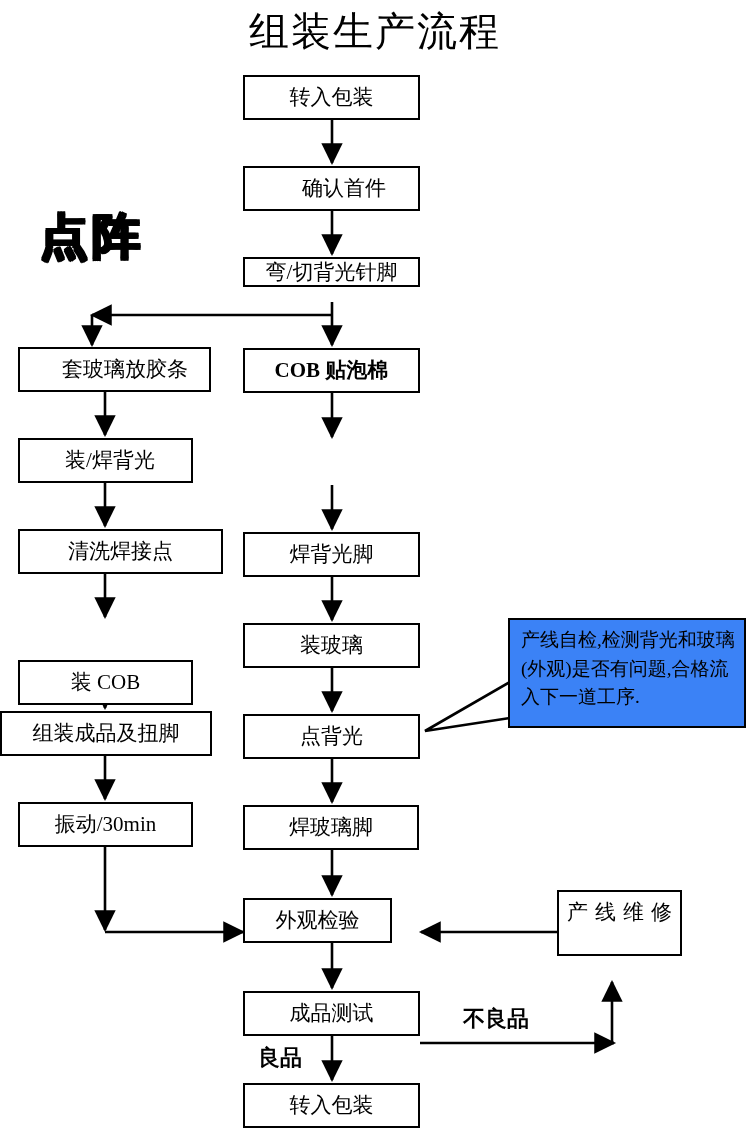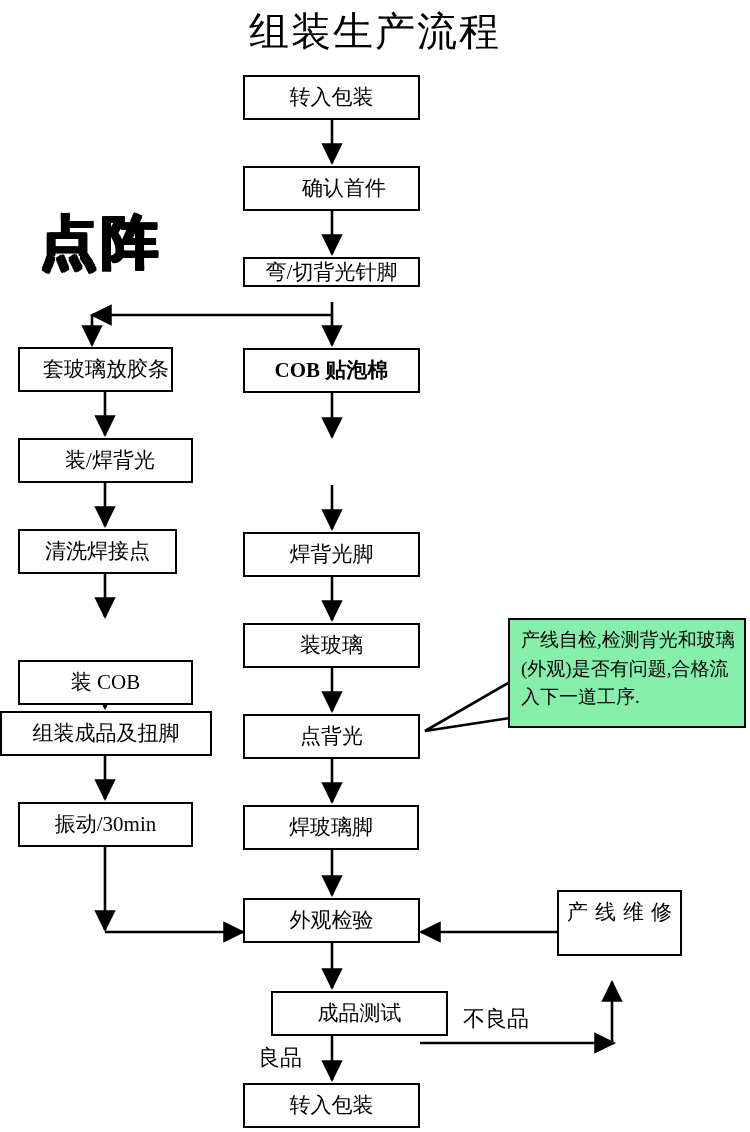--- a/index.html
+++ b/index.html
@@ -51,44 +51,44 @@
     text-align: center;
     font-family: "Liberation Serif", "DejaVu Serif", serif;
     font-size: 40px;
     letter-spacing: 2px;
     color: #000;
     z-index: 4;
   }
   .hollow-label {
     position: absolute;
     font-family: "Liberation Serif", "DejaVu Serif", serif;
-    font-size: 57px;
+    font-size: 48px;
     font-weight: bold;
     letter-spacing: 4px;
     color: #0f172a;
     -webkit-text-stroke: 2px #000;
     text-shadow:
       -1.4px -1.4px 0 #000, 1.4px -1.4px 0 #000,
       -1.4px  1.4px 0 #000, 1.4px  1.4px 0 #000;
     z-index: 4;
   }
   .edge-label {
     position: absolute;
     font-family: "Liberation Sans", "DejaVu Sans", sans-serif;
     font-size: 22px;
-    font-weight: normal;
+    font-weight: bold;
     color: #000;
     white-space: nowrap;
     z-index: 4;
   }
   .callout {
     position: absolute;
     box-sizing: border-box;
     border: 2px solid #000;
-    background: #86efac;
+    background: #3b82f6;
     font-family: "Liberation Serif", "DejaVu Serif", serif;
     font-size: 19px;
     line-height: 1.5;
     color: #000;
     padding: 6px 9px 6px 11px;
     z-index: 3;
   }
   .repair-node {
     display: block;
     padding: 6px 8px 4px 8px;
@@ -155,27 +155,27 @@
   </svg>
 
   <div class="node" style="left:243px; top:75px; width:177px; height:45px;">转入包装</div>
   <div class="node" style="left:243px; top:166px; width:177px; height:45px;padding-left:25px;">确认首件</div>
   <div class="node" style="left:243px; top:257px; width:177px; height:30px;">弯/切背光针脚</div>
   <div class="node" style="left:243px; top:348px; width:177px; height:45px;font-weight:bold;">COB 贴泡棉</div>
   <div class="node" style="left:243px; top:532px; width:177px; height:45px;">焊背光脚</div>
   <div class="node" style="left:243px; top:623px; width:177px; height:45px;">装玻璃</div>
   <div class="node" style="left:243px; top:714px; width:177px; height:45px;">点背光</div>
   <div class="node" style="left:243px; top:805px; width:176px; height:45px;">焊玻璃脚</div>
-  <div class="node" style="left:243px; top:898px; width:177px; height:45px;">外观检验</div>
-  <div class="node" style="left:243px; top:991px; width:177px; height:45px;margin-left:28px;">成品测试</div>
+  <div class="node" style="left:243px; top:898px; width:149px; height:45px;">外观检验</div>
+  <div class="node" style="left:243px; top:991px; width:177px; height:45px;">成品测试</div>
   <div class="node" style="left:243px; top:1083px; width:177px; height:45px;">转入包装</div>
 
-  <div class="node" style="left:18px; top:347px; width:155px; height:45px;padding-left:21px;">套玻璃放胶条</div>
+  <div class="node" style="left:18px; top:347px; width:193px; height:45px;padding-left:21px;">套玻璃放胶条</div>
   <div class="node" style="left:18px; top:438px; width:175px; height:45px;padding-left:9px;">装/焊背光</div>
-  <div class="node" style="left:18px; top:529px; width:159px; height:45px;">清洗焊接点</div>
+  <div class="node" style="left:18px; top:529px; width:205px; height:45px;">清洗焊接点</div>
   <div class="node" style="left:18px; top:620px; width:175px; height:45px;margin-top:40px;">装 COB</div>
   <div class="node" style="left:0px; top:711px; width:212px; height:45px;">组装成品及扭脚</div>
   <div class="node" style="left:18px; top:802px; width:175px; height:45px;">振动/30min</div>
 
   <div class="node repair-node" style="left:557px; top:890px; width:125px; height:66px;">产线维修</div>
 
   <div class="callout" style="left:508px; top:618px; width:238px; height:110px;">产线自检,检测背光和玻璃(外观)是否有问题,合格流入下一道工序.</div>
 
   <div class="edge-label" style="left:258px; top:1043px;">良品</div>
   <div class="edge-label" style="left:463px; top:1004px;">不良品</div>

